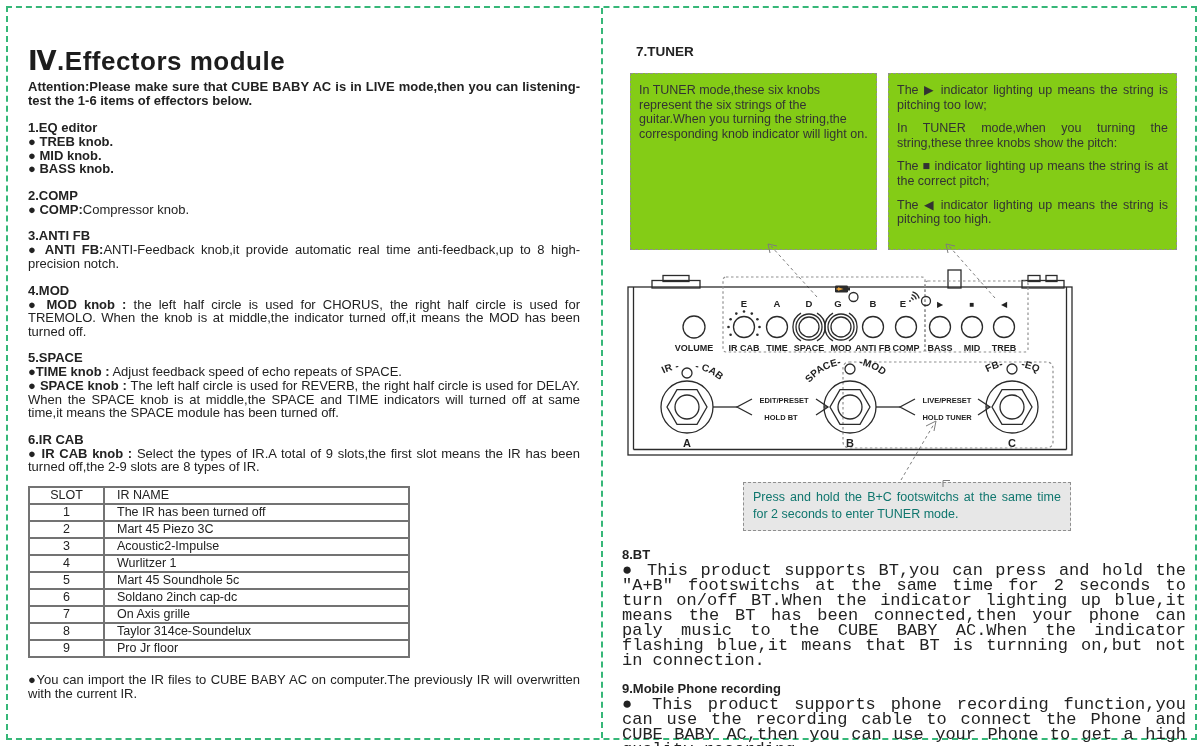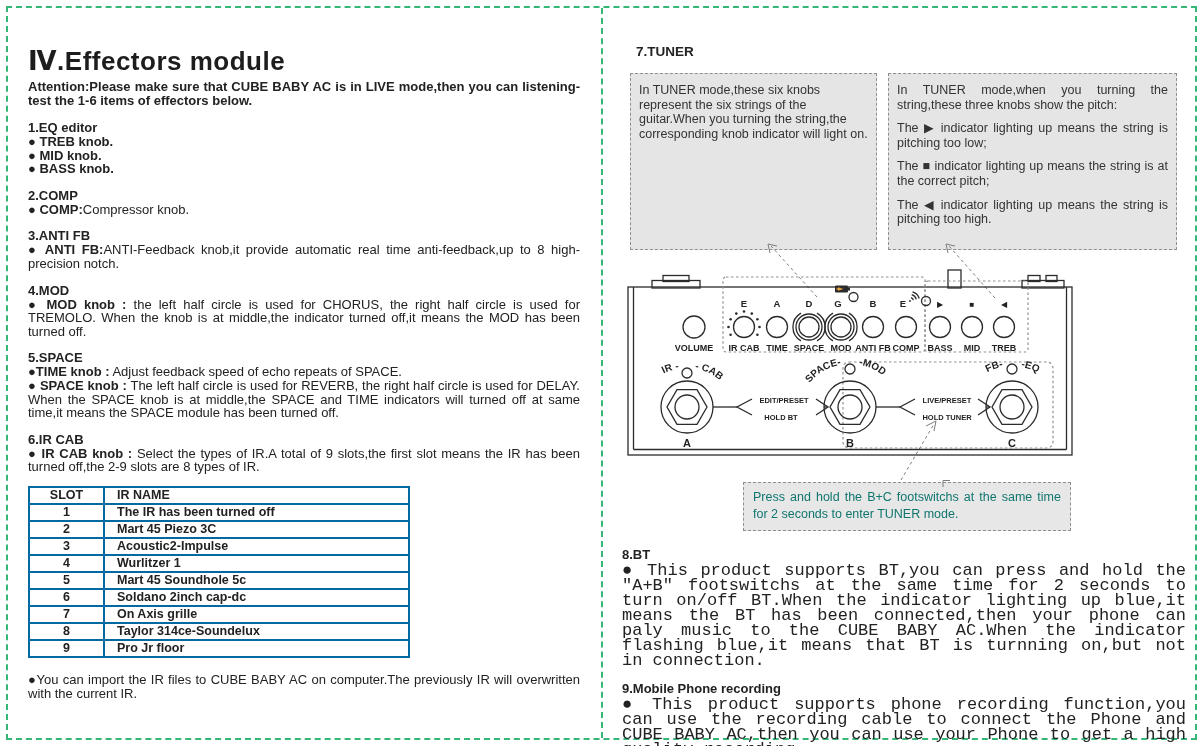--- a/index.html
+++ b/index.html
@@ -11,27 +11,27 @@
 
   
   .col-left { position:absolute; left:28px; top:46px; width:552px; }
   .title { font-size:26px; font-weight:bold; color:#1d1d1d; letter-spacing:0.5px; }
   .attention { font-weight:bold; font-size:13px; line-height:14px; text-align:justify; margin-top:3px; }
   .section { margin-top:13px; }
   .sec-h { font-weight:bold; font-size:13px; line-height:14px; }
   .section p, .footnote { font-size:13px; line-height:13.6px; text-align:justify; }
   .bold-line { font-weight:bold; font-size:13px; line-height:13.6px; }
   .ir-table { border-collapse:collapse; margin-top:12px; width:382px; }
-  .ir-table td { border:2px solid #0369a1; font-size:12.5px; font-weight:bold; height:15px; line-height:15px; padding:0 0 0 12px; text-align:left; }
+  .ir-table td { border:2px solid #737373; font-size:12.5px; font-weight:normal; height:15px; line-height:15px; padding:0 0 0 12px; text-align:left; }
   .ir-table td.slot { width:75px; text-align:center; padding:0; }
   .footnote { margin-top:15px; }
 
   
   .h7 { position:absolute; left:636px; top:44px; font-size:13.5px; font-weight:bold; }
-  .tuner-box { position:absolute; background:#e5e5e5; border:1px dashed #8f8f8f; font-size:12.5px; line-height:14.6px; padding:9px 8px; color:#333; }
+  .tuner-box { position:absolute; background:#84cc16; border:1px dashed #8f8f8f; font-size:12.5px; line-height:14.6px; padding:9px 8px; color:#333; }
   .tb-left  { left:630px; top:73px; width:247px; height:177px; }
   .tb-right { left:888px; top:73px; width:289px; height:177px; text-align:justify; }
   .tb-right p + p { margin-top:9px; }
   .note-bc { position:absolute; left:743px; top:482px; width:328px; height:49px; background:#e7e7e7; border:1px dashed #8f8f8f; font-size:12.5px; line-height:16.5px; padding:6px 9px; color:#0f766e; text-align:justify; }
   .device-svg { position:absolute; left:615px; top:235px; width:480px; height:300px; pointer-events:none; }
   .col-right-bottom { position:absolute; left:622px; top:548px; width:564px; }
   .col-right-bottom p { font-size:17px; line-height:15px; text-align:justify; margin-top:1px;font-family:Liberation Mono, monospace; }
   .s9 { margin-top:14px; }
 
   svg text { fill:#222; font-family:"Liberation Sans","DejaVu Sans",sans-serif; font-weight:bold; }
@@ -130,22 +130,22 @@
     </table>
 
     <div class="footnote">●You can import the IR files to CUBE BABY AC on computer.The previously IR will overwritten with the current IR.</div>
   </div>
 
   <div class="h7">7.TUNER</div>
 
   <div class="tuner-box tb-left">In TUNER mode,these six knobs represent the six strings of the guitar.When you turning the string,the corresponding knob indicator will light on.</div>
 
   <div class="tuner-box tb-right">
+    <p>The ▶ indicator lighting up means the string is pitching too low;</p>
     <p>In TUNER mode,when you turning the string,these three knobs show the pitch:</p>
-    <p>The ▶ indicator lighting up means the string is pitching too low;</p>
     <p>The ■ indicator lighting up means the string is at the correct pitch;</p>
     <p>The ◀ indicator lighting up means the string is pitching too high.</p>
   </div>
 
   <div class="note-bc">Press and hold the B+C footswitchs at the same time for 2 seconds to enter TUNER mode.</div>
 
   <svg class="device-svg" viewBox="615 235 480 300">
     <defs>
       <path id="arcAL" d="M 645 393 A 42 42 0 0 1 679 369"></path>
       <path id="arcAR" d="M 695 369 A 42 42 0 0 1 729 393"></path>

